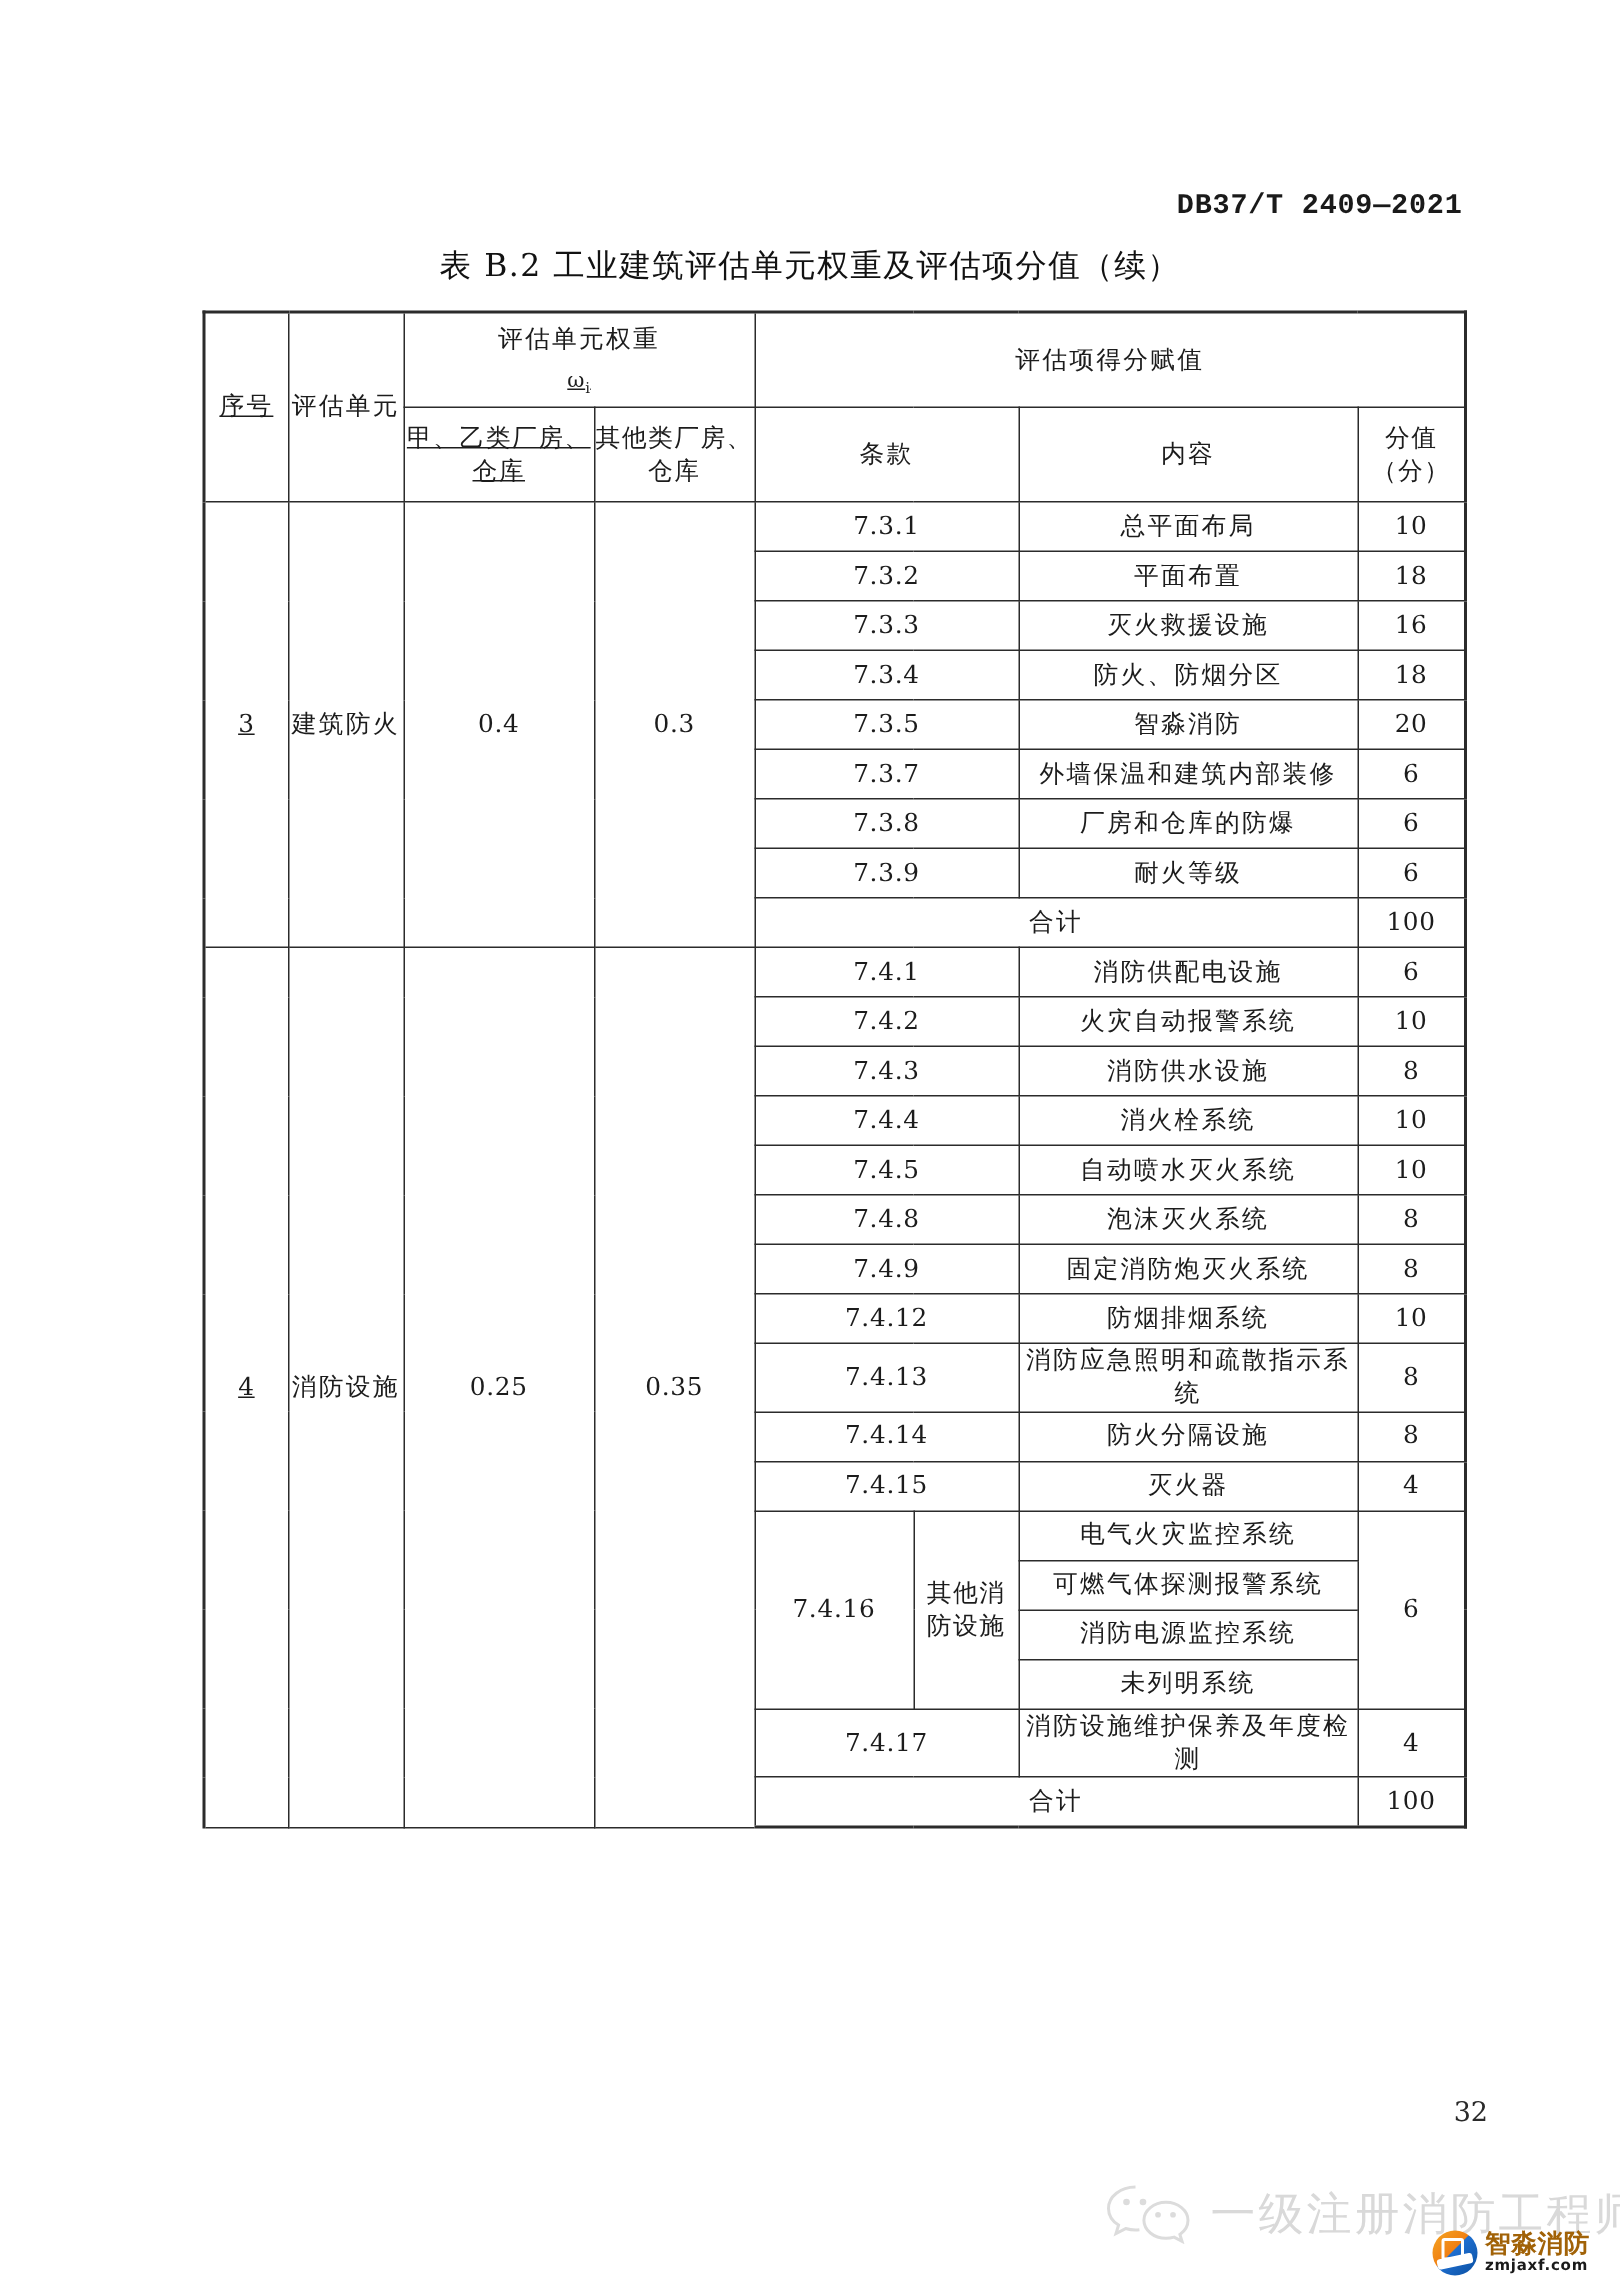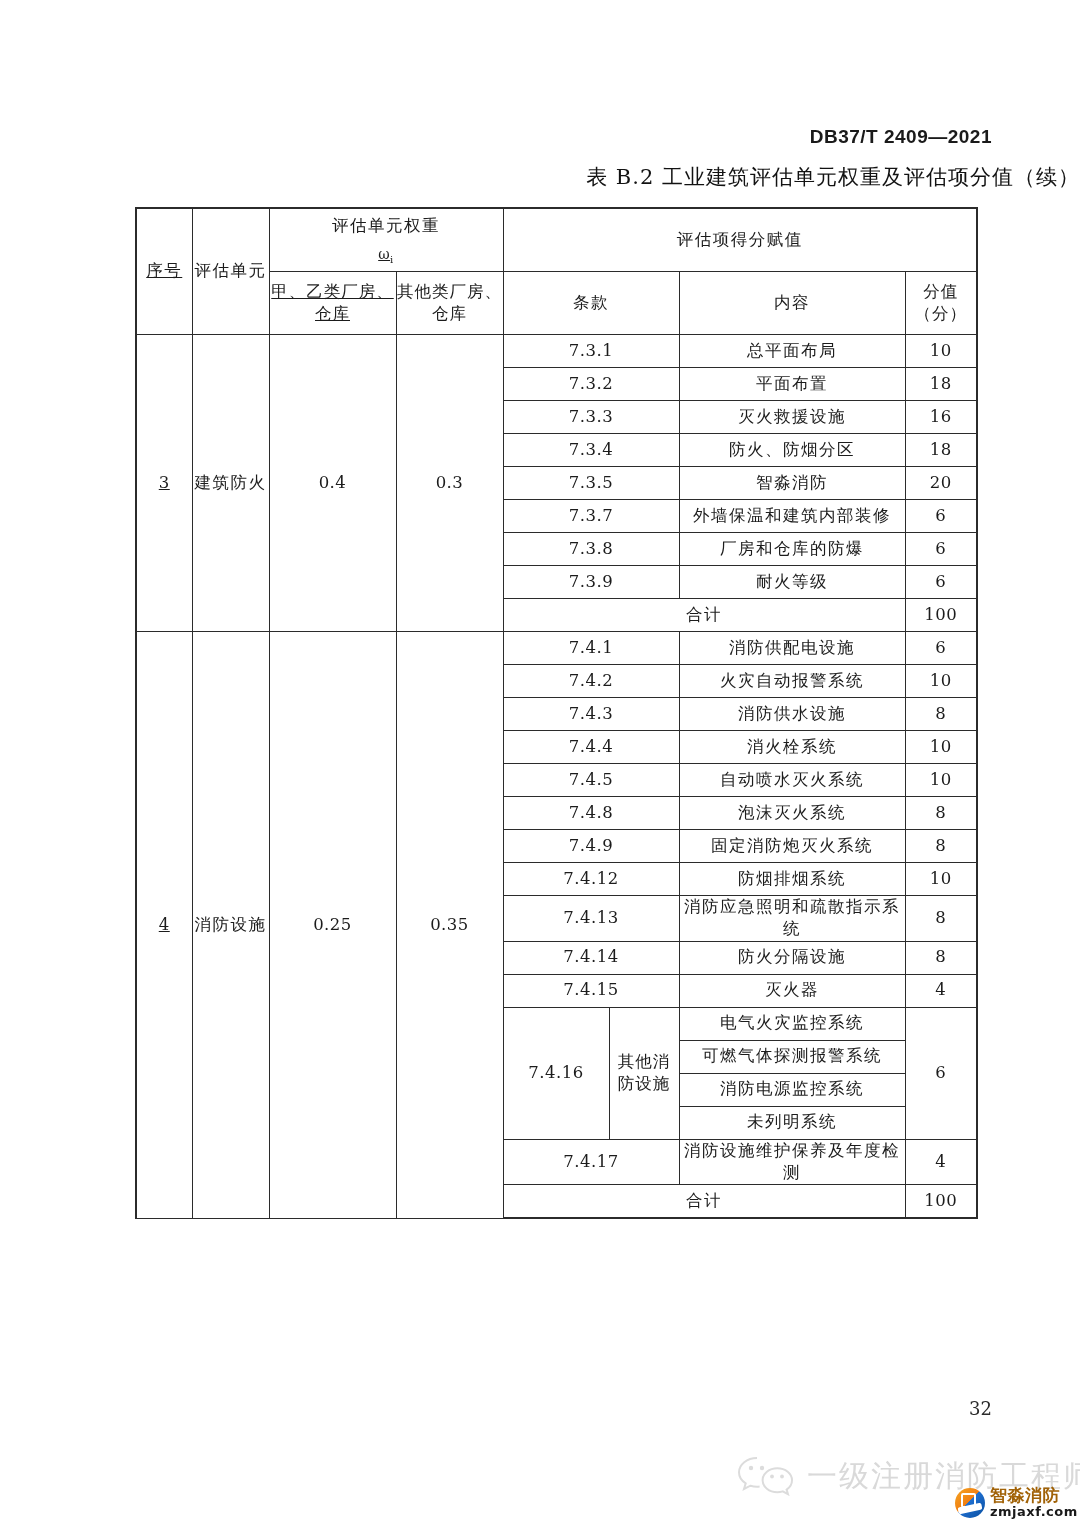--- a/index.html
+++ b/index.html
@@ -13,35 +13,35 @@
     position: relative;
     font-family: "DejaVu Serif", "Liberation Serif", serif;
     color: #1a1a1a;
     overflow: hidden;
   }
 
   
   .doc-header {
     position: absolute;
     top: 126px;
-    right: 88px;
-    font-family: Liberation Sans, sans-serif;
+    right: 105px;
+    font-family: Liberation Mono, monospace;
     font-size: 19px;
     font-weight: bold;
     letter-spacing: 0.5px;
     color: #1a1a1a;
   }
 
   
   .table-caption {
     position: absolute;
     top: 163px;
     left: 0;
     width: 1080px;
-    text-align: right;
+    text-align: center;
     font-size: 21px;
     letter-spacing: 1px;
     color: #121212;
   }
 
   
   .table-wrap {
     position: absolute;
     left: 135px;
     top: 207px;
@@ -146,21 +146,21 @@
   .brand-cn {
     font-family: "DejaVu Sans", "Liberation Sans", sans-serif;
     font-size: 17px;
     font-weight: bold;
     color: #a16207;
     letter-spacing: 0.5px;
     display: block;
   }
   .brand-url {
     font-family: "DejaVu Sans", "Liberation Sans", sans-serif;
-    font-size: 13px;
+    font-size: 10px;
     font-weight: bold;
     color: #1a1a1a;
     letter-spacing: 0.5px;
     display: block;
   }
 </style>
 </head>
 <body>
 
 <div class="doc-header">DB37/T  2409—2021</div>

